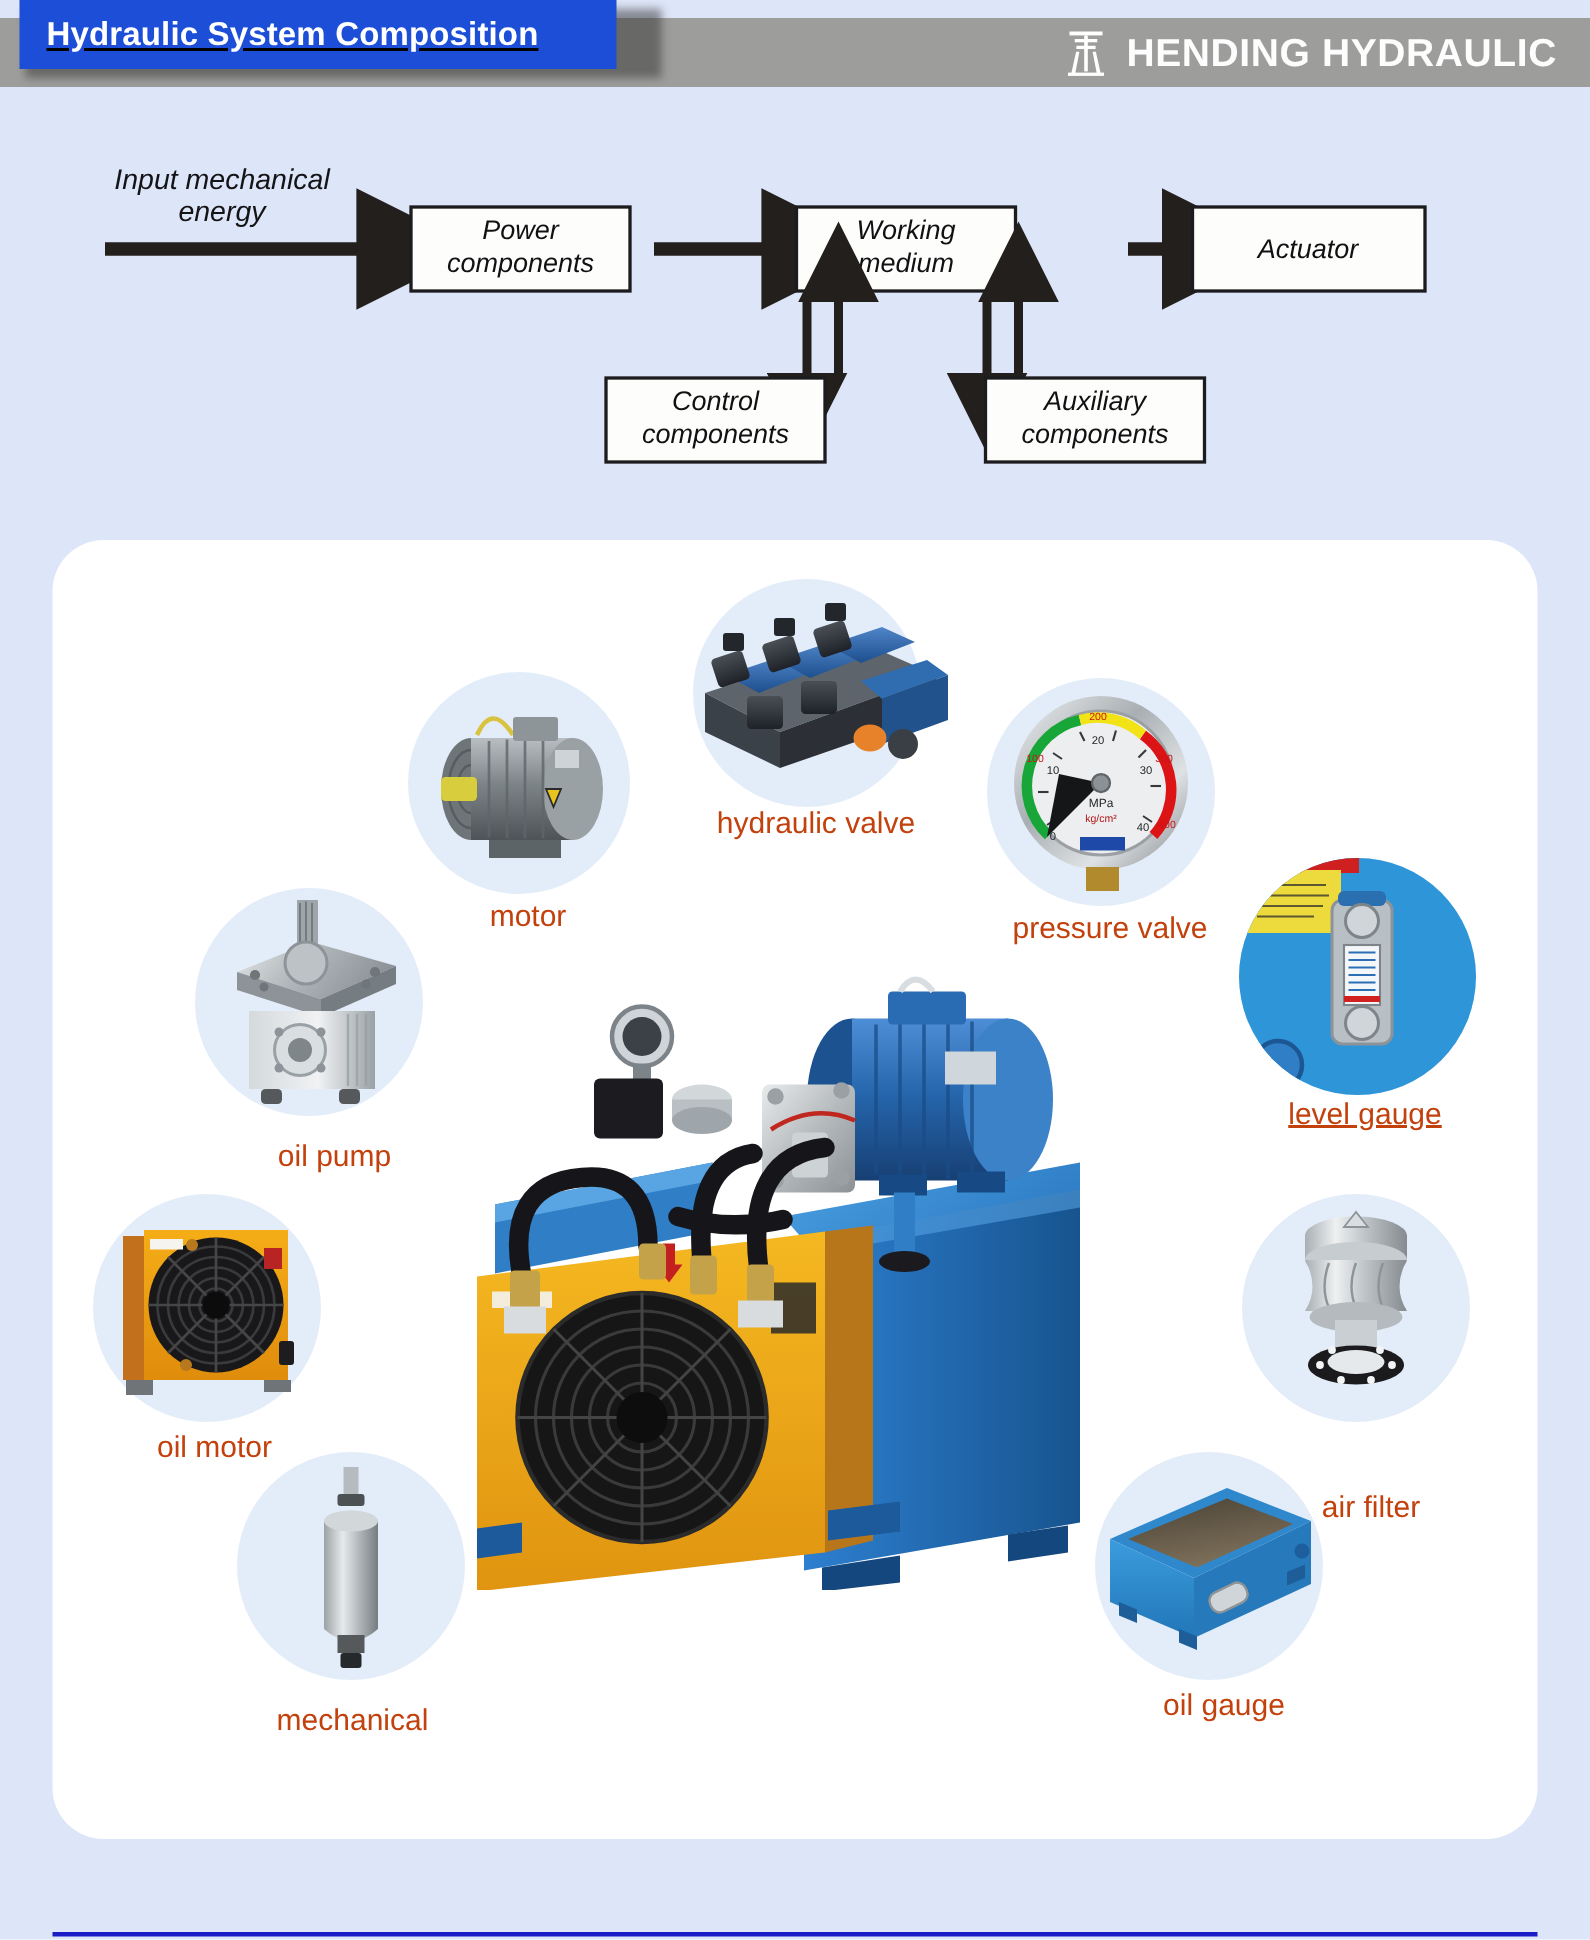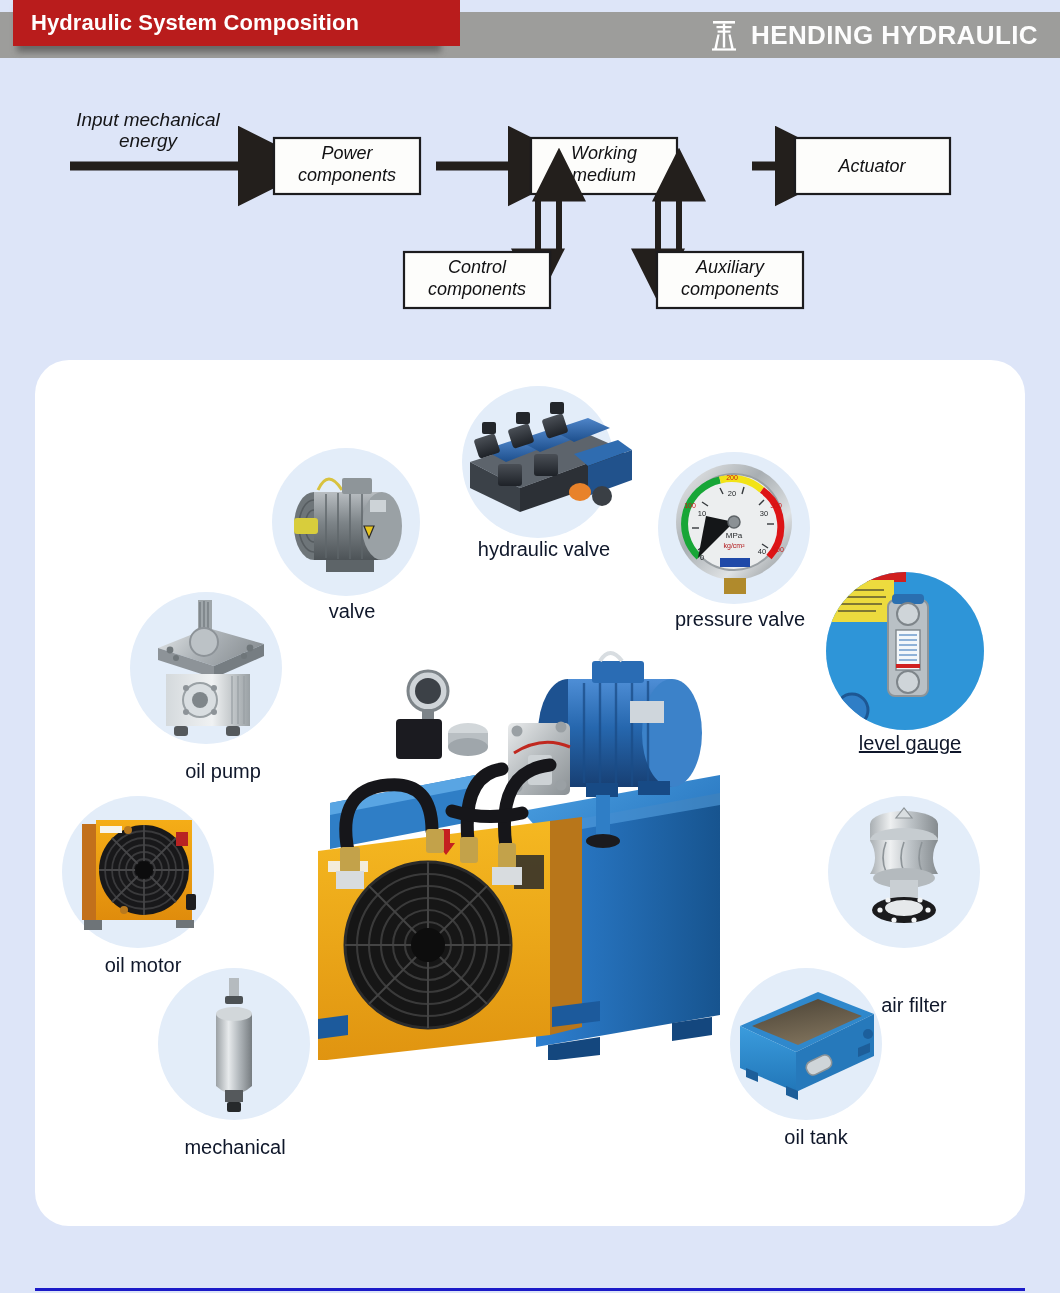--- a/index.html
+++ b/index.html
@@ -15,22 +15,22 @@
   .header-zone { position:absolute; left:0; top:0; width:1060px; height:62px; }
   .gray-bar {
     position:absolute; left:0; top:12px; width:1060px; height:46px;
     background:#9d9d9b;
   }
   .title-shadow {
     position:absolute; left:17px; top:6px; width:424px; height:46px;
     background:rgba(60,60,60,.55); filter:blur(3px);
   }
   .title-chip {
-    position:absolute; left:13px; top:0px; width:447px; height:46px;
-    background:#b91c1c; display:flex; align-items:center;
+    position:absolute; left:13px; top:0px; width:398px; height:46px;
+    background:#1d4ed8; display:flex; align-items:center;text-decoration:underline;
   }
   .title-chip span {
     color:#ffffff; font-size:22px; font-weight:bold;
     letter-spacing:.1px; padding-left:18px; white-space:nowrap;
   }
   .brand {
     position:absolute; right:22px; top:12px; height:46px;
     display:flex; align-items:center; gap:12px;
   }
   .brand-text {
@@ -59,21 +59,21 @@
   }
 
   
   .item { position:absolute; }
   .blob {
     position:absolute; border-radius:50%;
     background:#e3edf9;
   }
   .cap {
     position:absolute; width:100%; text-align:center;
-    font-size:20px; color:#0f172a; white-space:nowrap;
+    font-size:20px; color:#c2410c; white-space:nowrap;
   }
   .art { position:absolute; }
 </style>
 </head>
 <body>
 
 <div class="header-zone">
   <div class="gray-bar"></div>
   <div class="title-shadow"></div>
   <div class="title-chip">
@@ -298,21 +298,21 @@
       <line x1="60" y1="33" x2="60" y2="99"></line>
       <line x1="72" y1="33" x2="72" y2="99"></line>
       <line x1="84" y1="33" x2="84" y2="99"></line>
     </g>
     <rect x="64" y="18" width="30" height="16" rx="2" fill="#8e9599"></rect>
     <rect x="92" y="40" width="16" height="12" fill="#cdd3d7"></rect>
     <rect x="16" y="58" width="24" height="16" rx="3" fill="#d8cd3c"></rect>
     <polygon points="86,66 96,66 91,78" fill="#e8c51e" stroke="#2a2a2a" stroke-width="1.2"></polygon>
     <rect x="48" y="100" width="48" height="12" fill="#5d6468"></rect>
   </svg>
-  <div class="cap" style="top:152px;">valve</div>
+  <div class="cap" style="top:152px;">motor</div>
 </div>
 
 <div class="item" style="left:452px; top:386px; width:190px; height:190px;">
   <div class="blob" style="left:10px; top:0; width:152px; height:152px;"></div>
   <svg class="art" style="left:4px; top:6px;" width="178" height="140" viewBox="0 0 178 140">
     <defs>
       <linearGradient id="vb" x1="0" y1="0" x2="0" y2="1">
         <stop offset="0" stop-color="#4f85c9"></stop>
           <stop offset="1" stop-color="#1d4f8d"></stop>
       </linearGradient>
@@ -641,16 +641,16 @@
     <polygon points="64,66 142,28 142,70 64,106" fill="#2679bb"></polygon>
 
     <rect x="74" y="72" width="26" height="14" rx="6" transform="rotate(-26 87 79)" fill="#cfd5d9" stroke="#8d9498" stroke-width="1.6"></rect>
 
     <circle cx="136" cy="48" r="5" fill="#1c5f9c"></circle>
 
     <polygon points="14,82 26,87 26,96 14,91" fill="#1d5e99"></polygon>
     <polygon points="54,100 66,105 66,114 54,109" fill="#1d5e99"></polygon>
     <polygon points="126,62 138,57 138,66 126,71" fill="#1d5e99"></polygon>
   </svg>
-  <div class="cap" style="top:158px; left:4px;">oil tank</div>
+  <div class="cap" style="top:158px; left:4px;">oil gauge</div>
 </div>
 
 <div style="position:absolute; left:35px; bottom:2px; width:990px; height:3px; background:#1b1bc8;"></div>
 
 </body></html>

